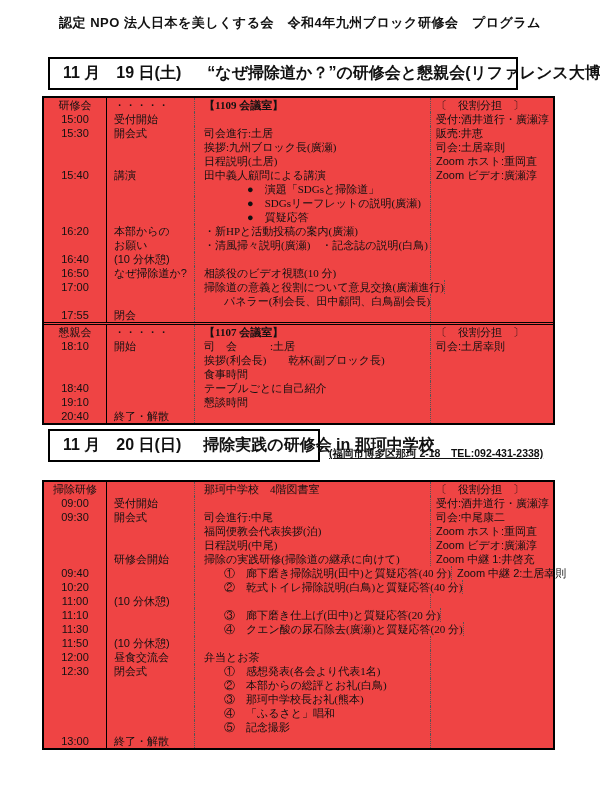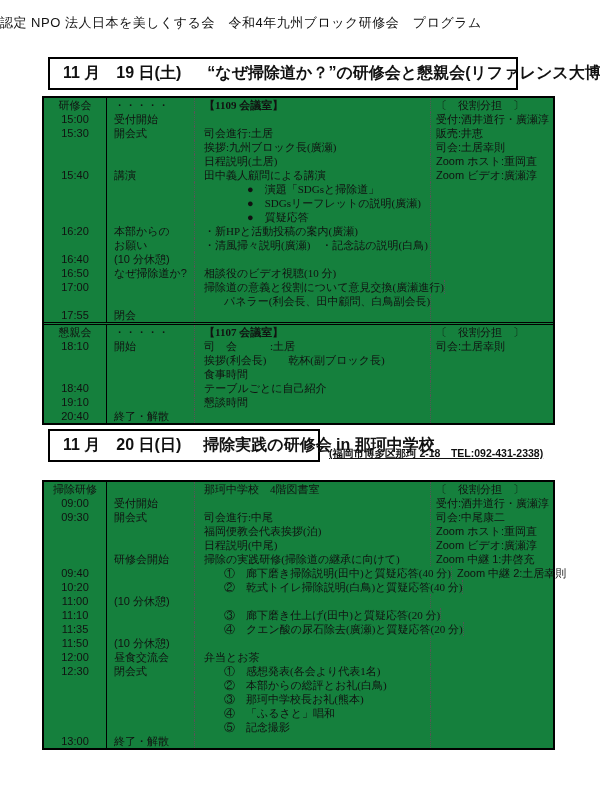--- a/index.html
+++ b/index.html
@@ -1,29 +1,29 @@
 <!DOCTYPE html>
 <html><head>
 <meta charset="utf-8">
 <style>
   html,body{margin:0;padding:0;background:#fff;color:#111;
     font-family:"Liberation Sans","DejaVu Sans",sans-serif;}
   .page{position:relative;width:600px;height:800px;background:#fff;overflow:hidden;}
-  .doc-title{margin-top:14px;text-align:left;font-size:13px;font-weight:normal;
+  .doc-title{margin-top:14px;text-align:center;font-size:13px;font-weight:bold;
     letter-spacing:.5px;white-space:nowrap;}
   .datebox{box-sizing:border-box;border:2px solid #000;font-weight:bold;font-size:16px;
     padding:4px 10px 4px 13px;white-space:nowrap;background:#fff;text-align:right;}
   .datebox .gap{display:inline-block;width:26px;}
   .box1{margin:25px 0 6px 48px;width:470px;box-sizing:border-box;}
   .box2row{margin:4px 0 0 48px;display:flex;align-items:flex-end;}
   .box2{width:272px;box-sizing:border-box;}
   .box2 .gap{width:22px;}
   .tel{margin:0 0 1px 9px;font-size:10.5px;font-weight:bold;text-decoration:underline;
     white-space:nowrap;letter-spacing:0;}
-  .sched{margin-left:42px;width:513px;box-sizing:border-box;border:2px solid #000;background:#15803d;}
+  .sched{margin-left:42px;width:513px;box-sizing:border-box;border:2px solid #000;background:#ef4444;}
   .t1{margin-top:4px;}
   .t2{margin-top:18px;}
   .tsection{width:100%;}
   .tsection + .tsection{border-top:3px double #000;}
   .row{display:flex;line-height:14px;font-size:11px;white-space:nowrap;}
   .row > div{overflow:visible;}
   .c-time{width:63px;flex:0 0 63px;text-align:center;border-right:1px solid #000;box-sizing:border-box;}
   .c-label{width:88px;flex:0 0 88px;padding-left:7px;border-right:1px dotted #555;box-sizing:border-box;}
   .c-content{flex:1 1 auto;padding-left:9px;border-right:1px dotted #555;box-sizing:border-box;font-family:Liberation Serif, serif;}
   .c-role{width:122px;flex:0 0 122px;padding-left:5px;box-sizing:border-box;}
@@ -256,21 +256,21 @@
           <div class="c-content"></div>
           <div class="c-role"></div>
         </div>
         <div class="row">
           <div class="c-time">11:10</div>
           <div class="c-label"></div>
           <div class="c-content ind1">③　廊下磨き仕上げ(田中)と質疑応答(20 分)</div>
           <div class="c-role"></div>
         </div>
         <div class="row">
-          <div class="c-time">11:35</div>
+          <div class="c-time">11:30</div>
           <div class="c-label"></div>
           <div class="c-content ind1">④　クエン酸の尿石除去(廣瀬)と質疑応答(20 分)</div>
           <div class="c-role"></div>
         </div>
         <div class="row">
           <div class="c-time">11:50</div>
           <div class="c-label">(10 分休憩)</div>
           <div class="c-content"></div>
           <div class="c-role"></div>
         </div>

